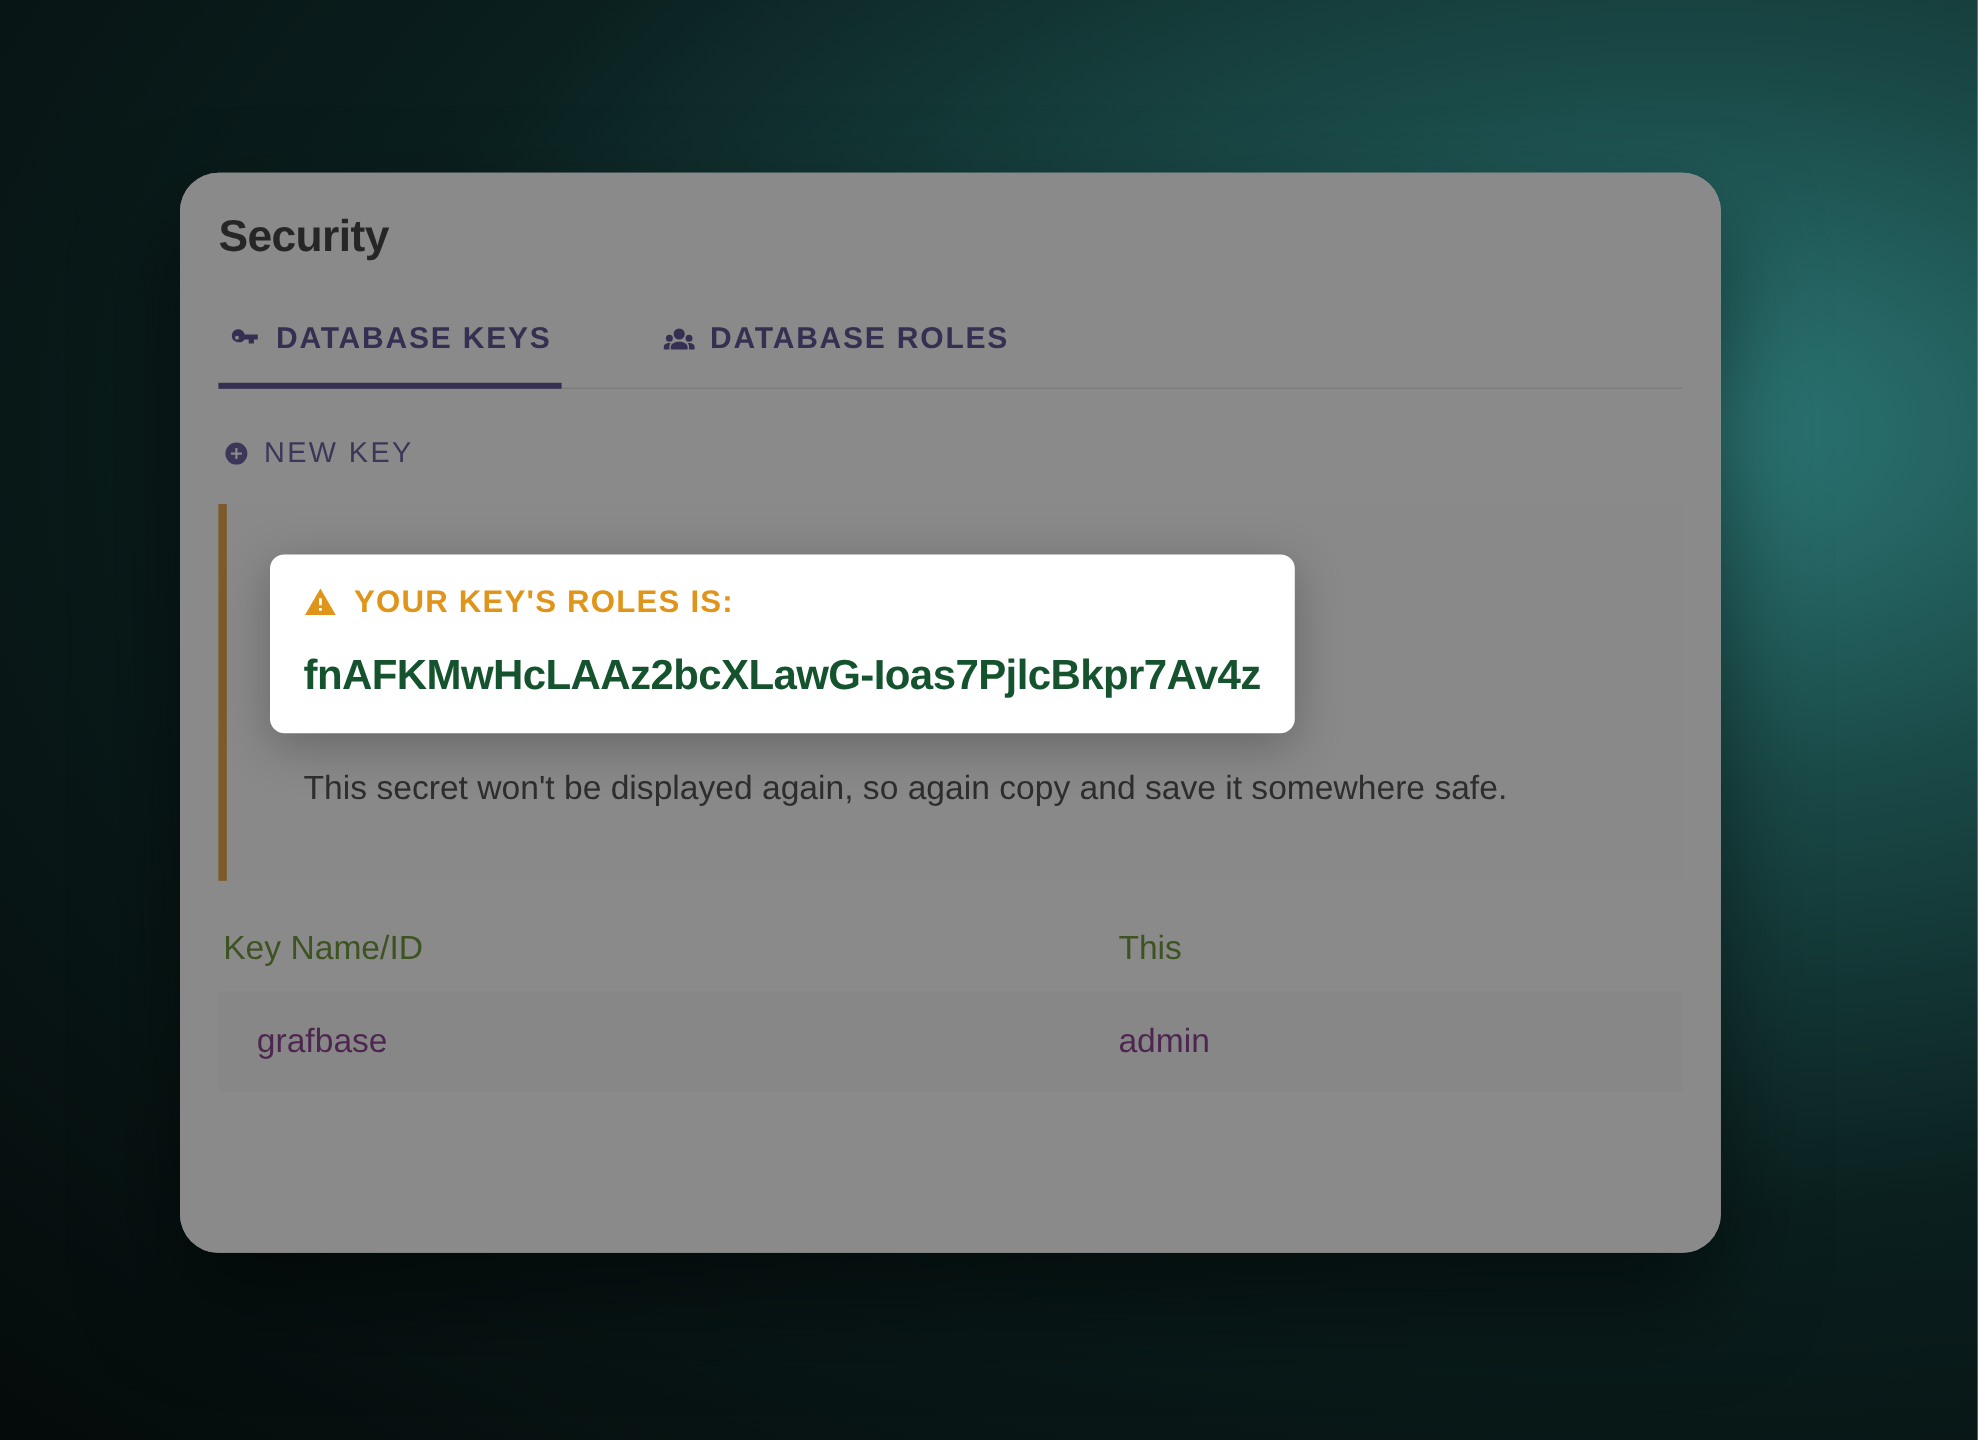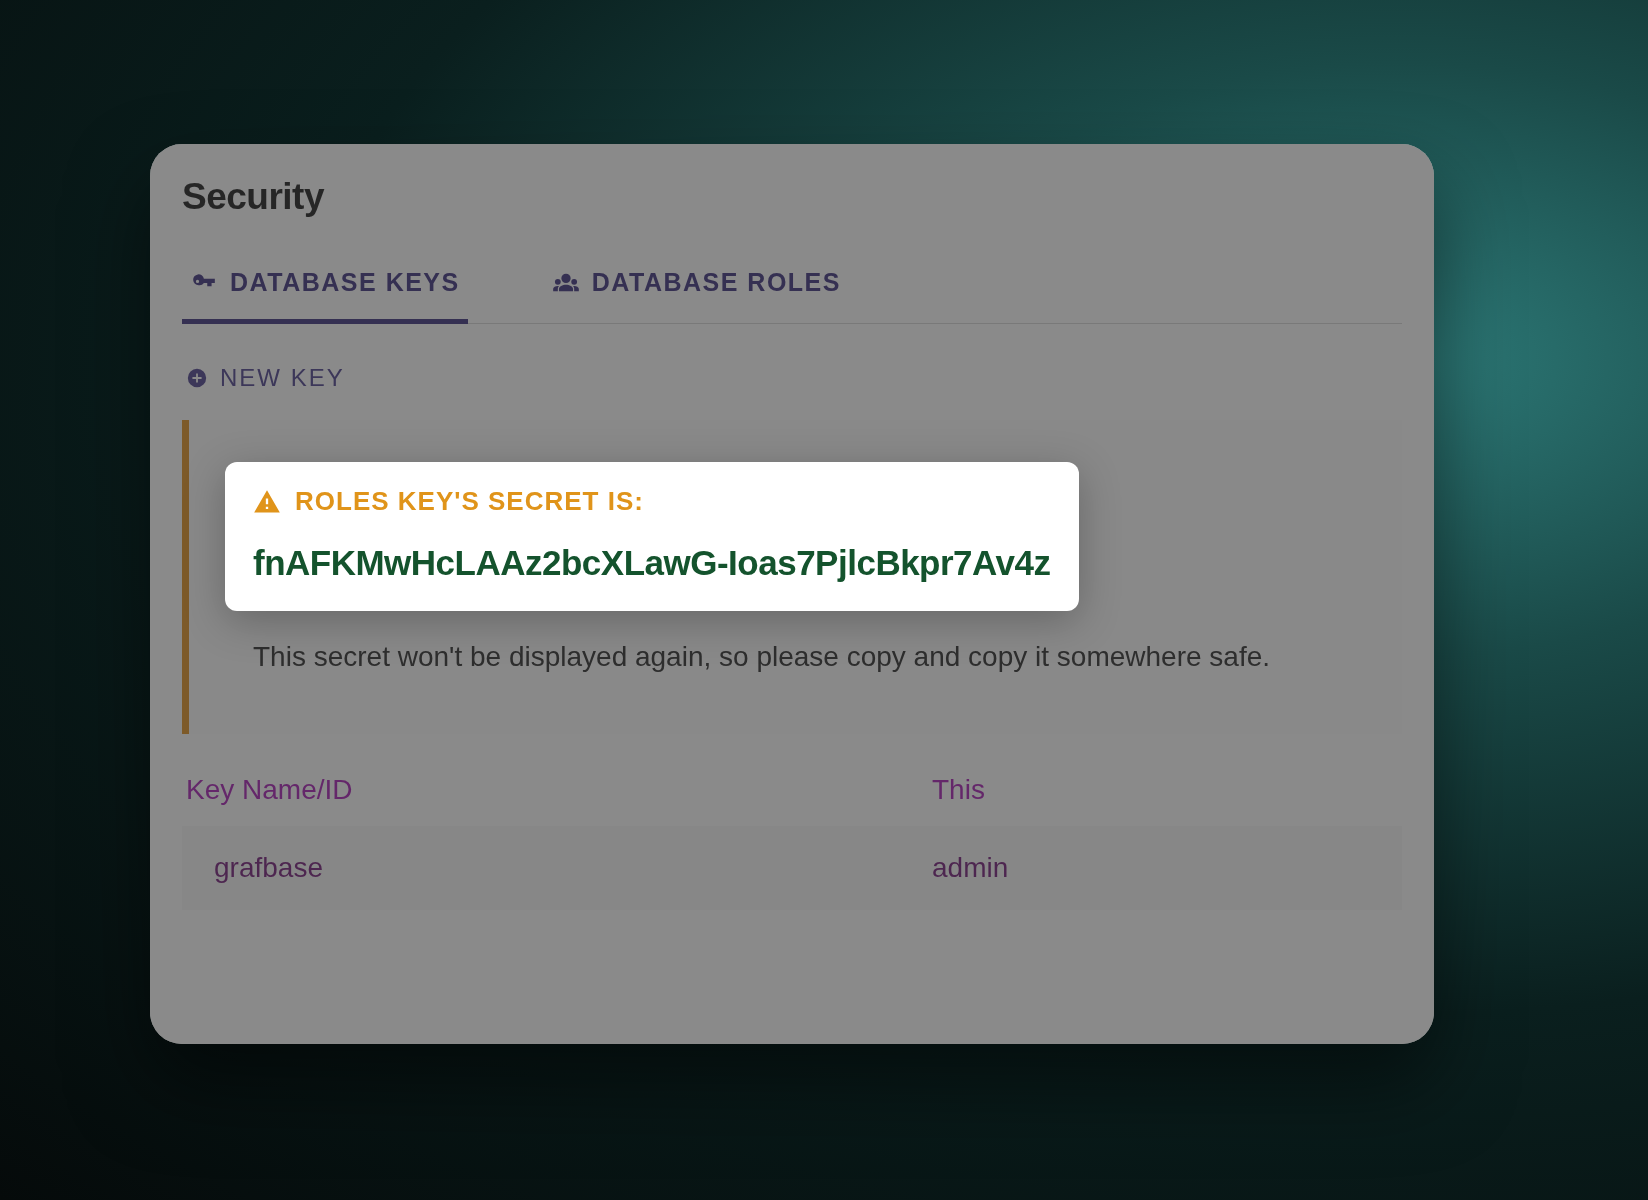--- a/index.html
+++ b/index.html
@@ -165,21 +165,21 @@
       margin-left: 22px;
       line-height: 1.45;
     }
 
     .table-header {
       display: flex;
       padding: 18px 0 20px 0;
     }
 
     .table-header .col {
-      color: #a21caf;
+      color: #4d7c0f;
       font-size: 28px;
       font-weight: 400;
     }
 
     .col-name {
       flex: 0 0 750px;
       padding-left: 4px;
     }
 
     .col-role {
@@ -237,25 +237,25 @@
   </div>
 
   <div class="alert-box">
     <div class="highlight-card">
       <div class="secret-heading">
         <span class="warning-icon">
           <svg viewBox="0 0 24 24" width="28" height="28">
               <path d="M12 2 1 21h22zm-1 7h2v5h-2zm0 7h2v2h-2z"></path>
             </svg>
         </span>
-        <span>ROLES KEY'S SECRET IS:</span>
+        <span>YOUR KEY'S ROLES IS:</span>
       </div>
       <div class="secret-value">fnAFKMwHcLAAz2bcXLawG-Ioas7PjlcBkpr7Av4z</div>
     </div>
-    <div class="secret-hint">This secret won't be displayed again, so please copy and copy it somewhere safe.</div>
+    <div class="secret-hint">This secret won't be displayed again, so again copy and save it somewhere safe.</div>
   </div>
 
   <div class="table-header">
     <div class="col col-name">Key Name/ID</div>
     <div class="col col-role">This</div>
   </div>
 
   <div class="table-row">
     <div class="col col-name">grafbase</div>
     <div class="col col-role">admin</div>

